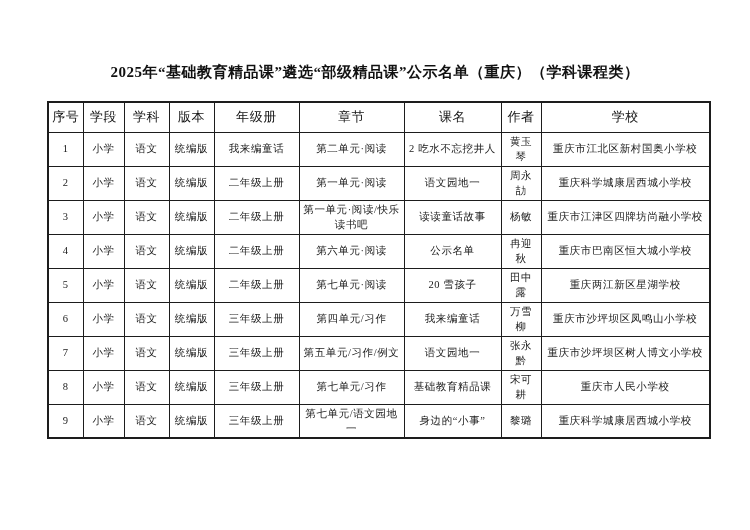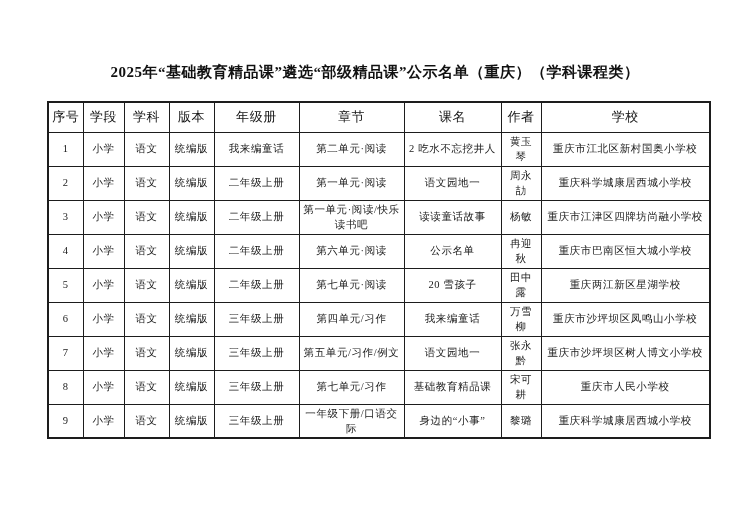--- a/index.html
+++ b/index.html
@@ -184,21 +184,21 @@
             <td>基础教育精品课</td>
             <td>宋可耕</td>
             <td>重庆市人民小学校</td>
           </tr>
           <tr>
             <td>9</td>
             <td>小学</td>
             <td>语文</td>
             <td>统编版</td>
             <td>三年级上册</td>
-            <td>一年级下册/口语交际</td>
+            <td>第七单元/语文园地一</td>
             <td>身边的“小事”</td>
             <td>黎璐</td>
             <td>重庆科学城康居西城小学校</td>
           </tr>
         </tbody>
     </table>
   </div>
 </div>
 
 </body></html>

